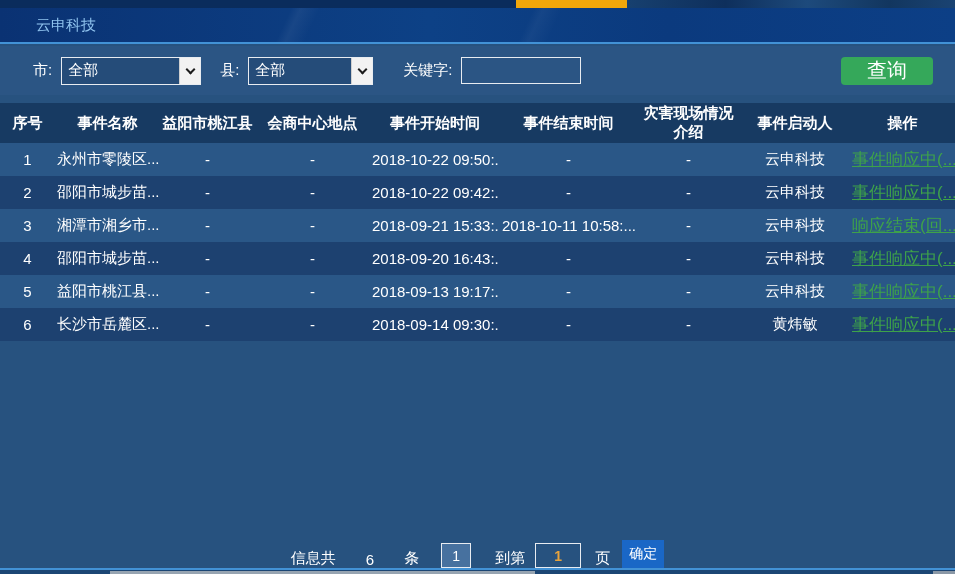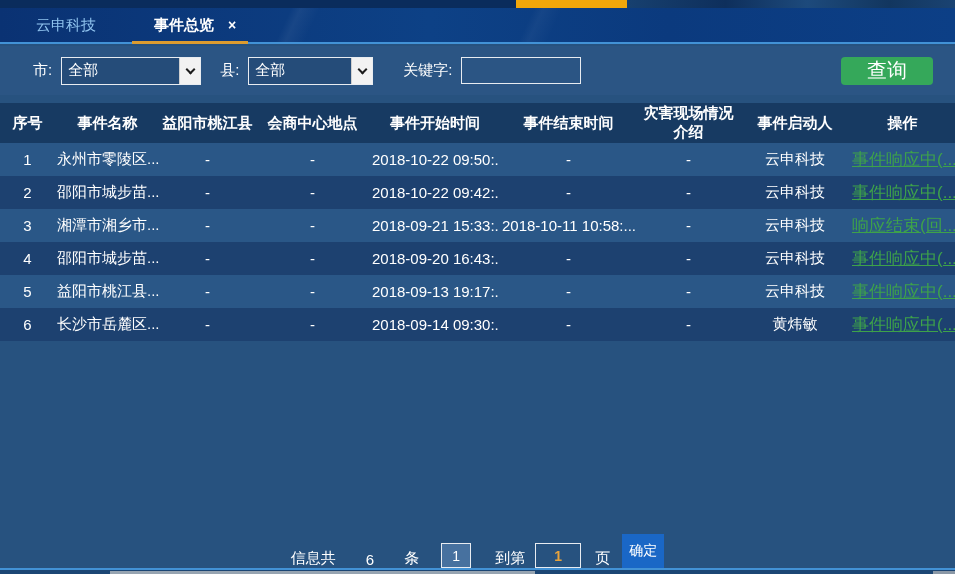--- a/index.html
+++ b/index.html
@@ -103,45 +103,40 @@
     display:flex; align-items:center; justify-content:center; font-size:14px; cursor:pointer;
   }
   .pg-goto-label { margin-left:24px; }
   .pg-goto-input {
     margin-left:10px; width:46px; height:25px; text-align:center;
     border:1px solid #e8ecf1; background:transparent; color:#e8a33c;
     font-size:14px; font-weight:bold; outline:none; font-family:inherit;
   }
   .pg-page-suffix { margin-left:14px; }
   .pg-confirm {
-    margin-left:12px; width:42px; height:34px; border:none;
+    margin-left:12px; width:42px; height:28px; border:none;
     background:#1a67c6; color:#ffffff; font-size:14px; cursor:pointer; font-family:inherit;
   }
 
   
   .bottom-line { position:absolute; left:0; top:568px; width:955px; height:2px; background:#4292d6; }
   .bottom-strip { position:absolute; left:0; top:570px; width:955px; height:4px; background:#1c4674; }
   .hscroll-thumb { position:absolute; left:110px; top:571px; width:425px; height:3px; background:#97a4b1; cursor:pointer; }
   .scroll-corner { position:absolute; right:0; top:571px; width:22px; height:3px; background:#8b98a6; }
 </style>
 </head>
 <body>
 
 <div class="top-strip">
   <div class="orange-seg"></div>
   <div class="photo-seg"></div>
 </div>
 
 <div class="tab-bar">
   <div class="tab tab-inactive">云申科技</div>
-  <div class="tab tab-active">
-    <span>事件总览</span>
-    <span class="tab-close">×</span>
-    <span class="underline"></span>
-  </div>
 </div>
 
 <div class="filter-bar">
   <span class="f-label">市:</span>
   <div class="sel sel-city">
     <span class="sel-val">全部</span>
     <span class="arrow-box">
       <span class="chevron-down"></span>
     </span>
   </div>

